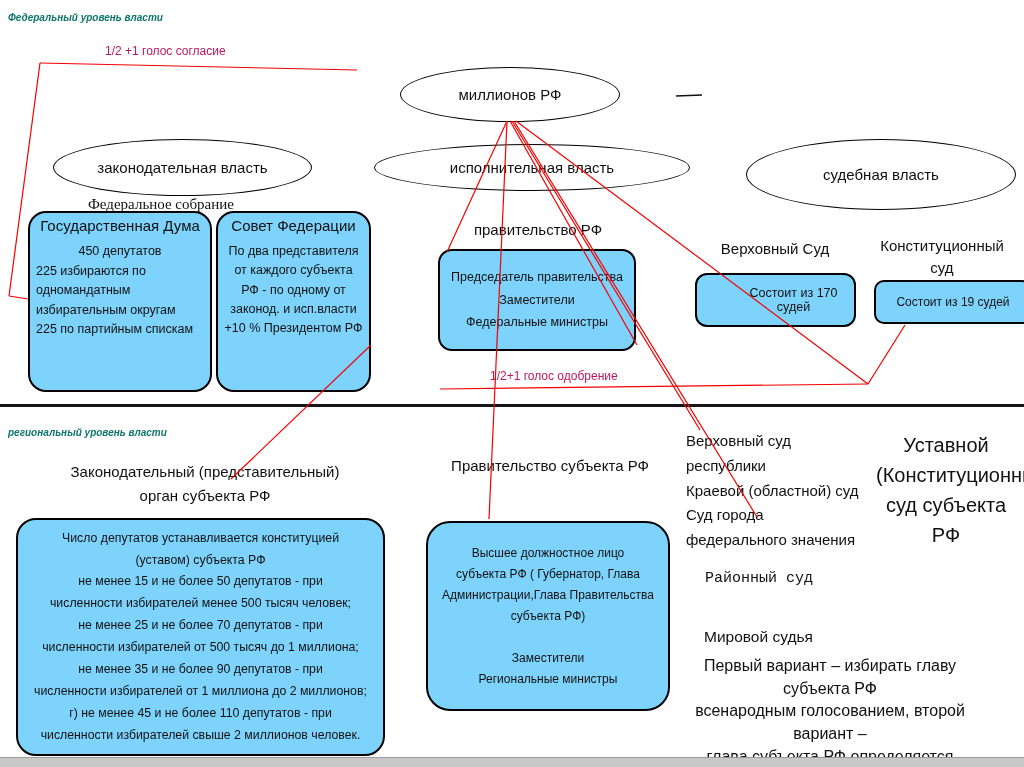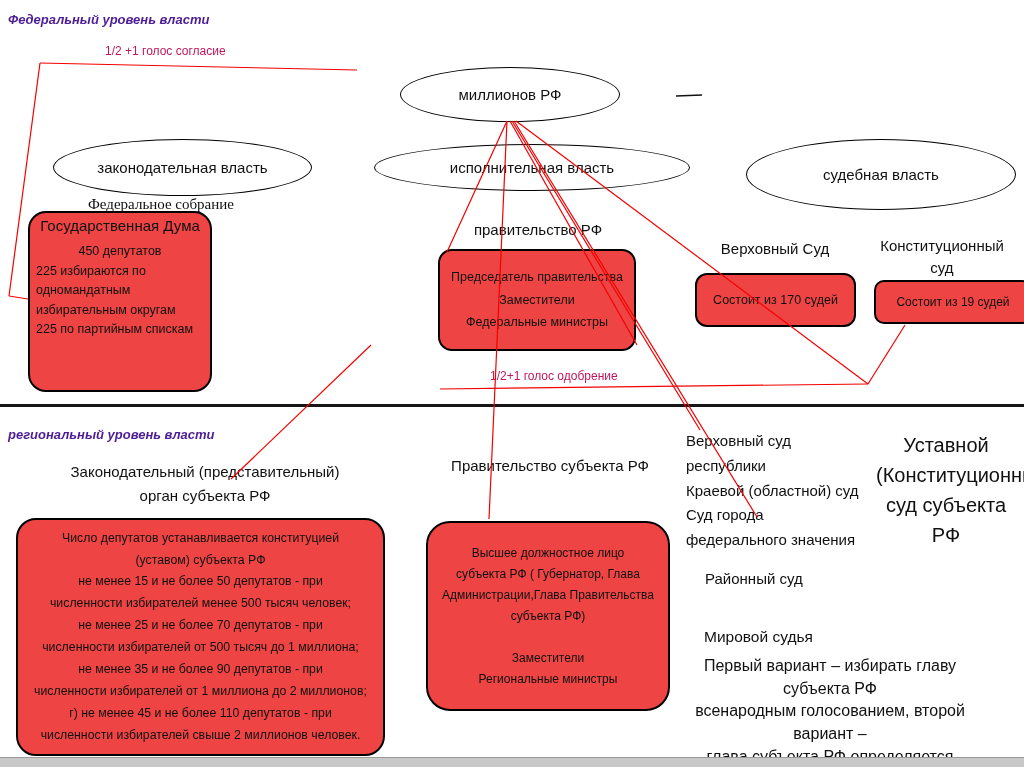--- a/index.html
+++ b/index.html
@@ -6,23 +6,23 @@
   html,body { background:#ffffff; }
   body { font-family:"Liberation Sans", sans-serif; color:#111; }
   .slide { position:relative; width:1024px; height:767px; background:#fff; overflow:hidden; }
   .abs { position:absolute; }
   .ellipse {
     position:absolute; border:1.6px solid #000; border-radius:50%;
     display:flex; align-items:center; justify-content:center;
     text-align:center; font-size:15px; background:transparent;
   }
   .box {
-    position:absolute; border:2px solid #000; background:#ef4444;
+    position:absolute; border:2px solid #000; background:#7dd3fc;
   }
-  .red-label { color:#4c1d95; font-weight:bold; font-style:italic; font-size:13px;text-align:right; }
+  .red-label { color:#0f766e; font-weight:bold; font-style:italic; font-size:10px;text-align:right; }
   .red-text  { color:#be185d; font-size:12px; }
   .pre { white-space:pre-line; }
   .center { text-align:center; }
   svg.overlay { position:absolute; left:0; top:0; width:1024px; height:767px; z-index:6; pointer-events:none; }
   .divider { position:absolute; left:0; top:404px; width:1024px; height:3px; background:#161616; }
   .bottom-strip { position:absolute; left:0; top:757px; width:1024px; height:10px; background:#c8c8c8; border-top:1px solid #9a9a9a; }
 </style>
 </head>
 <body>
 
@@ -51,32 +51,36 @@
 
   <div class="abs" style="left:88px; top:196px; font-size:15px;font-family:Liberation Serif, serif;">Федеральное собрание</div>
 
   <div class="box" style="left:28px; top:211px; width:184px; height:181px; border-radius:18px; padding:4px 6px;">
     <div class="center" style="font-size:15px; line-height:1.25;">Государственная Дума</div>
     <div class="center" style="font-size:12.5px; margin-top:8px;">450 депутатов</div>
     <div class="pre" style="font-size:12.5px; margin-top:4px; line-height:1.55;">225  избираются по одномандатным избирательным округам
 225  по партийным спискам</div>
   </div>
 
+  <div class="box" style="left:216px; top:211px; width:155px; height:181px; border-radius:18px; padding:4px 6px;">
+    <div class="center" style="font-size:15px; line-height:1.25;">Совет Федерации</div>
+    <div class="center" style="font-size:12.5px; margin-top:6px; line-height:1.55;">По два представителя от каждого субъекта РФ - по одному от законод. и исп.власти +10 %  Президентом РФ</div>
+  </div>
 
   <div class="abs center" style="left:440px; top:221px; width:196px; font-size:15px;">правительство РФ</div>
 
   <div class="box" style="left:438px; top:249px; width:198px; height:102px; border-radius:14px; display:flex; align-items:center; justify-content:center;">
     <div class="pre center" style="font-size:12.5px; line-height:1.8;">Председатель правительства
 Заместители
 Федеральные министры</div>
   </div>
 
   <div class="abs center" style="left:695px; top:240px; width:160px; font-size:15px;">Верховный Суд</div>
 
-  <div class="box" style="left:695px; top:273px; width:161px; height:54px; border-radius:12px; display:flex; align-items:center; justify-content:center;">
+  <div class="box" style="left:695px; top:273px; width:161px; height:54px; border-radius:12px; display:flex; align-items:center; justify-content:center;padding-left:36px;">
     <div class="center" style="font-size:12.5px;">Состоит из 170 судей</div>
   </div>
 
   <div class="abs center" style="left:872px; top:235px; width:140px; font-size:15px; line-height:1.45;">Конституционный суд</div>
 
   <div class="box" style="left:874px; top:280px; width:158px; height:44px; border-radius:10px; display:flex; align-items:center; justify-content:center;">
     <div class="center" style="font-size:12px;">Состоит из 19 судей</div>
   </div>
 
   <div class="abs red-text" style="left:490px; top:369px;">1/2+1 голос одобрение</div>
@@ -115,21 +119,21 @@
   <div class="abs pre" style="left:686px; top:429px; font-size:15px; line-height:1.65;">Верховный суд
 республики
 Краевой (областной) суд
 Суд города
 федерального значения</div>
 
   <div class="abs pre center" style="left:876px; top:430px; width:140px; font-size:20px; line-height:1.5;">Уставной
 (Конституционный)
 суд субъекта РФ</div>
 
-  <div class="abs" style="left:705px; top:570px; font-size:15px;">Районный суд</div>
+  <div class="abs" style="left:705px; top:570px; font-size:15px;font-family:Liberation Mono, monospace;">Районный суд</div>
 
   <div class="abs" style="left:704px; top:628px; font-size:15.5px;">Мировой судья</div>
 
   <div class="abs pre center" style="left:694px; top:655px; width:272px; font-size:16px; line-height:1.42;">Первый вариант – избирать главу субъекта РФ
 всенародным голосованием, второй вариант –
 глава субъекта РФ определяется местным
 парламентом. – Ингушетия и Дагестан -
 отказались от прямых выборов.</div>
 
   <svg class="overlay" viewBox="0 0 1024 767" xmlns="http://www.w3.org/2000/svg">

